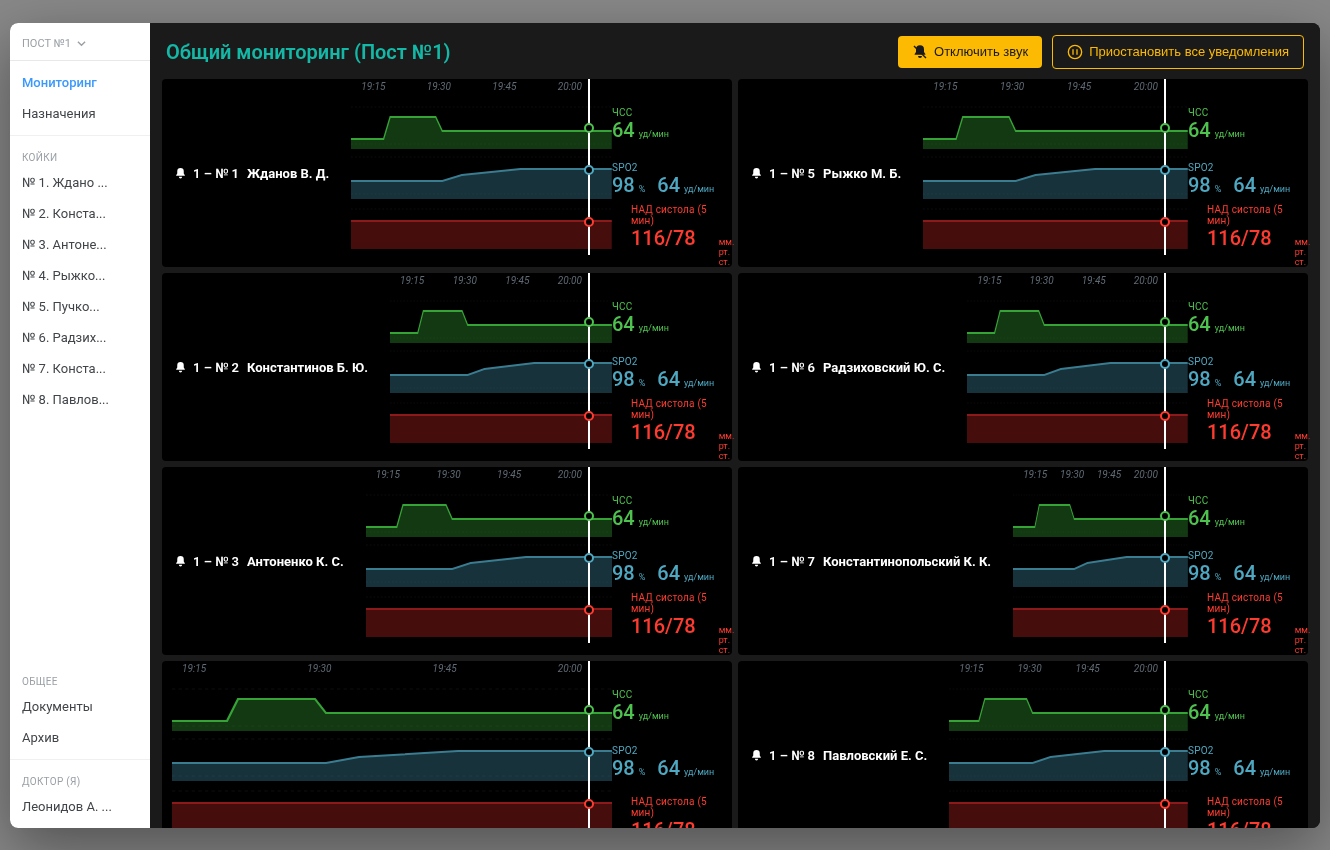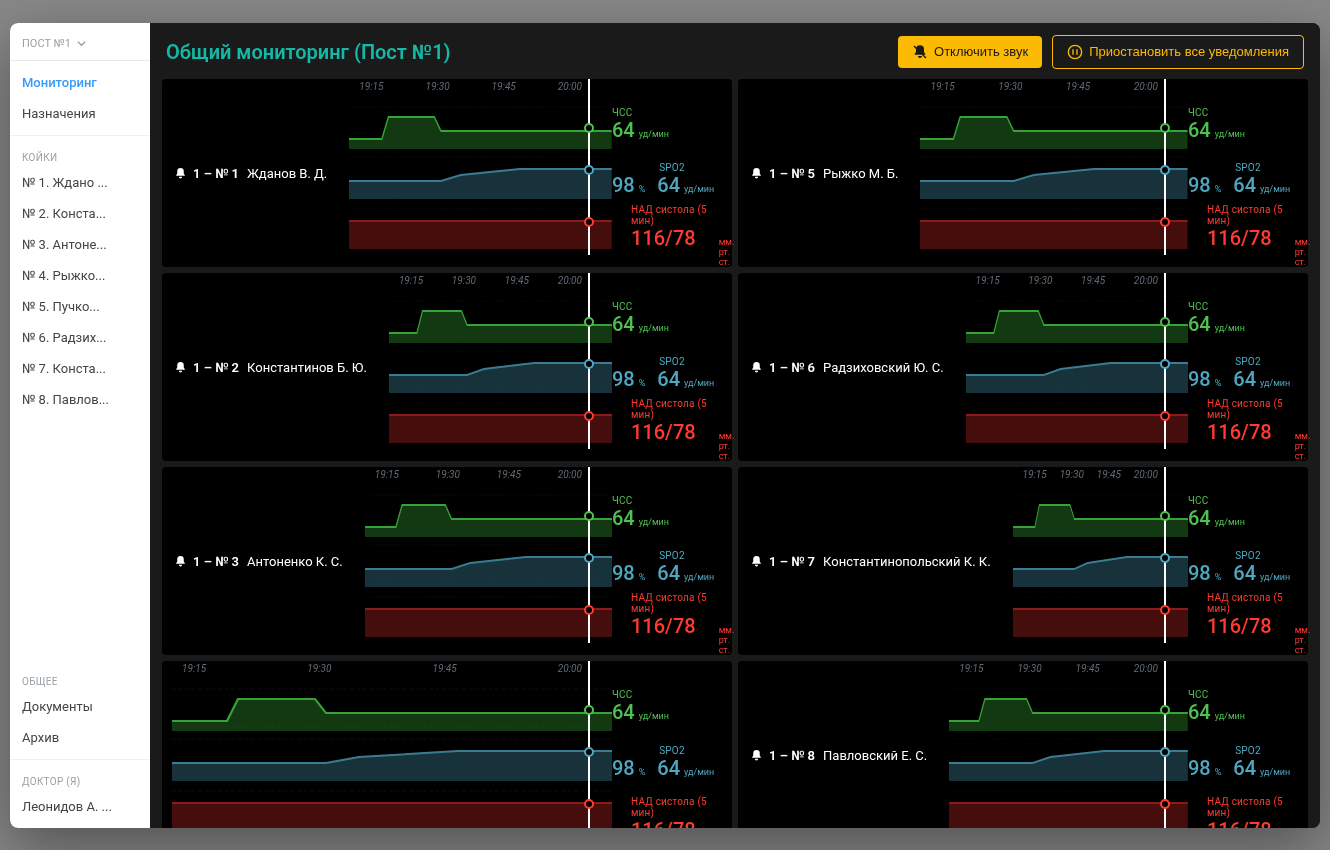--- a/index.html
+++ b/index.html
@@ -20,41 +20,41 @@
 .main-title { flex: 1; color: #14b8a6; font-size: 20px; font-weight: 600; }
 .btn { display: flex; align-items: center; gap: 6px; padding: 8px 14px; border-radius: 4px; font-size: 13px; font-weight: 500; cursor: pointer; border: none; white-space: nowrap; }
 .btn-primary { background: #fcba03; color: #1a1a1a; }
 .btn-outline { background: transparent; color: #fcba03; border: 1px solid #fcba03; }
 .btn svg { flex-shrink: 0; }
 
 .grid { flex: 1; display: grid; grid-template-columns: 1fr 1fr; gap: 6px; padding: 0 12px 12px; overflow: auto; }
 .card { background: #000; border-radius: 4px; display: flex; flex-direction: row; height: 188px; }
 .card-header { display: flex; align-items: center; padding: 8px 12px 6px; gap: 8px; color: #fff; }
 .card-header .bed { font-size: 13px; font-weight: 600; display: flex; align-items: center; gap: 6px; }
-.card-header .patient { flex: 1; text-align: center; font-size: 13px; font-weight: 400; }
+.card-header .patient { flex: 1; text-align: center; font-size: 13px; font-weight: 700; }
 .card-body { flex: 1; display: flex; padding: 0 0 6px 10px; }
 .chart-area { flex: 1; position: relative; font-style: italic; }
 .time-axis { display: flex; justify-content: space-between; font-size: 10px; color: #5f6a74; padding: 2px 30px 6px 10px; }
 .lanes { position: absolute; inset: 20px 0 0 0; }
 .lane { position: relative; }
 .lane-hr { height: 50px; }
 .lane-spo2 { height: 50px; }
 .lane-nad { height: 50px; }
 .lane svg { width: 100%; height: 100%; display: block; }
 .endcap { position: absolute; right: 22px; top: 0; bottom: 6px; width: 2px; background: #fff; }
 .cursor-dot { position: absolute; right: 18px; width: 10px; height: 10px; border-radius: 50%; background: #000; border: 2px solid; }
 
 .vitals { width: 120px; padding-top: 22px; display: flex; flex-direction: column; gap: 8px; }
 .vital-block { height: 50px; display: flex; flex-direction: column; justify-content: center; }
 .vital-label { font-size: 10px; letter-spacing: .2px; }
 .vital-row { display: flex; align-items: baseline; gap: 4px; }
 .vital-val { font-size: 20px; font-weight: 500; }
 .vital-unit { font-size: 9px; }
 .c-green { color: #4ec24e; }
-.c-blue { color: #4ea8c2; text-align: center; }
+.c-blue { color: #4ea8c2; }
 .c-red { color: #ff3b30; padding-left: 19px; }
 </style>
 </head>
 <body>
 
 <div class="app-window">
 
   <aside class="sidebar">
     <div class="sidebar-top">
       <span>ПОСТ №1</span>

